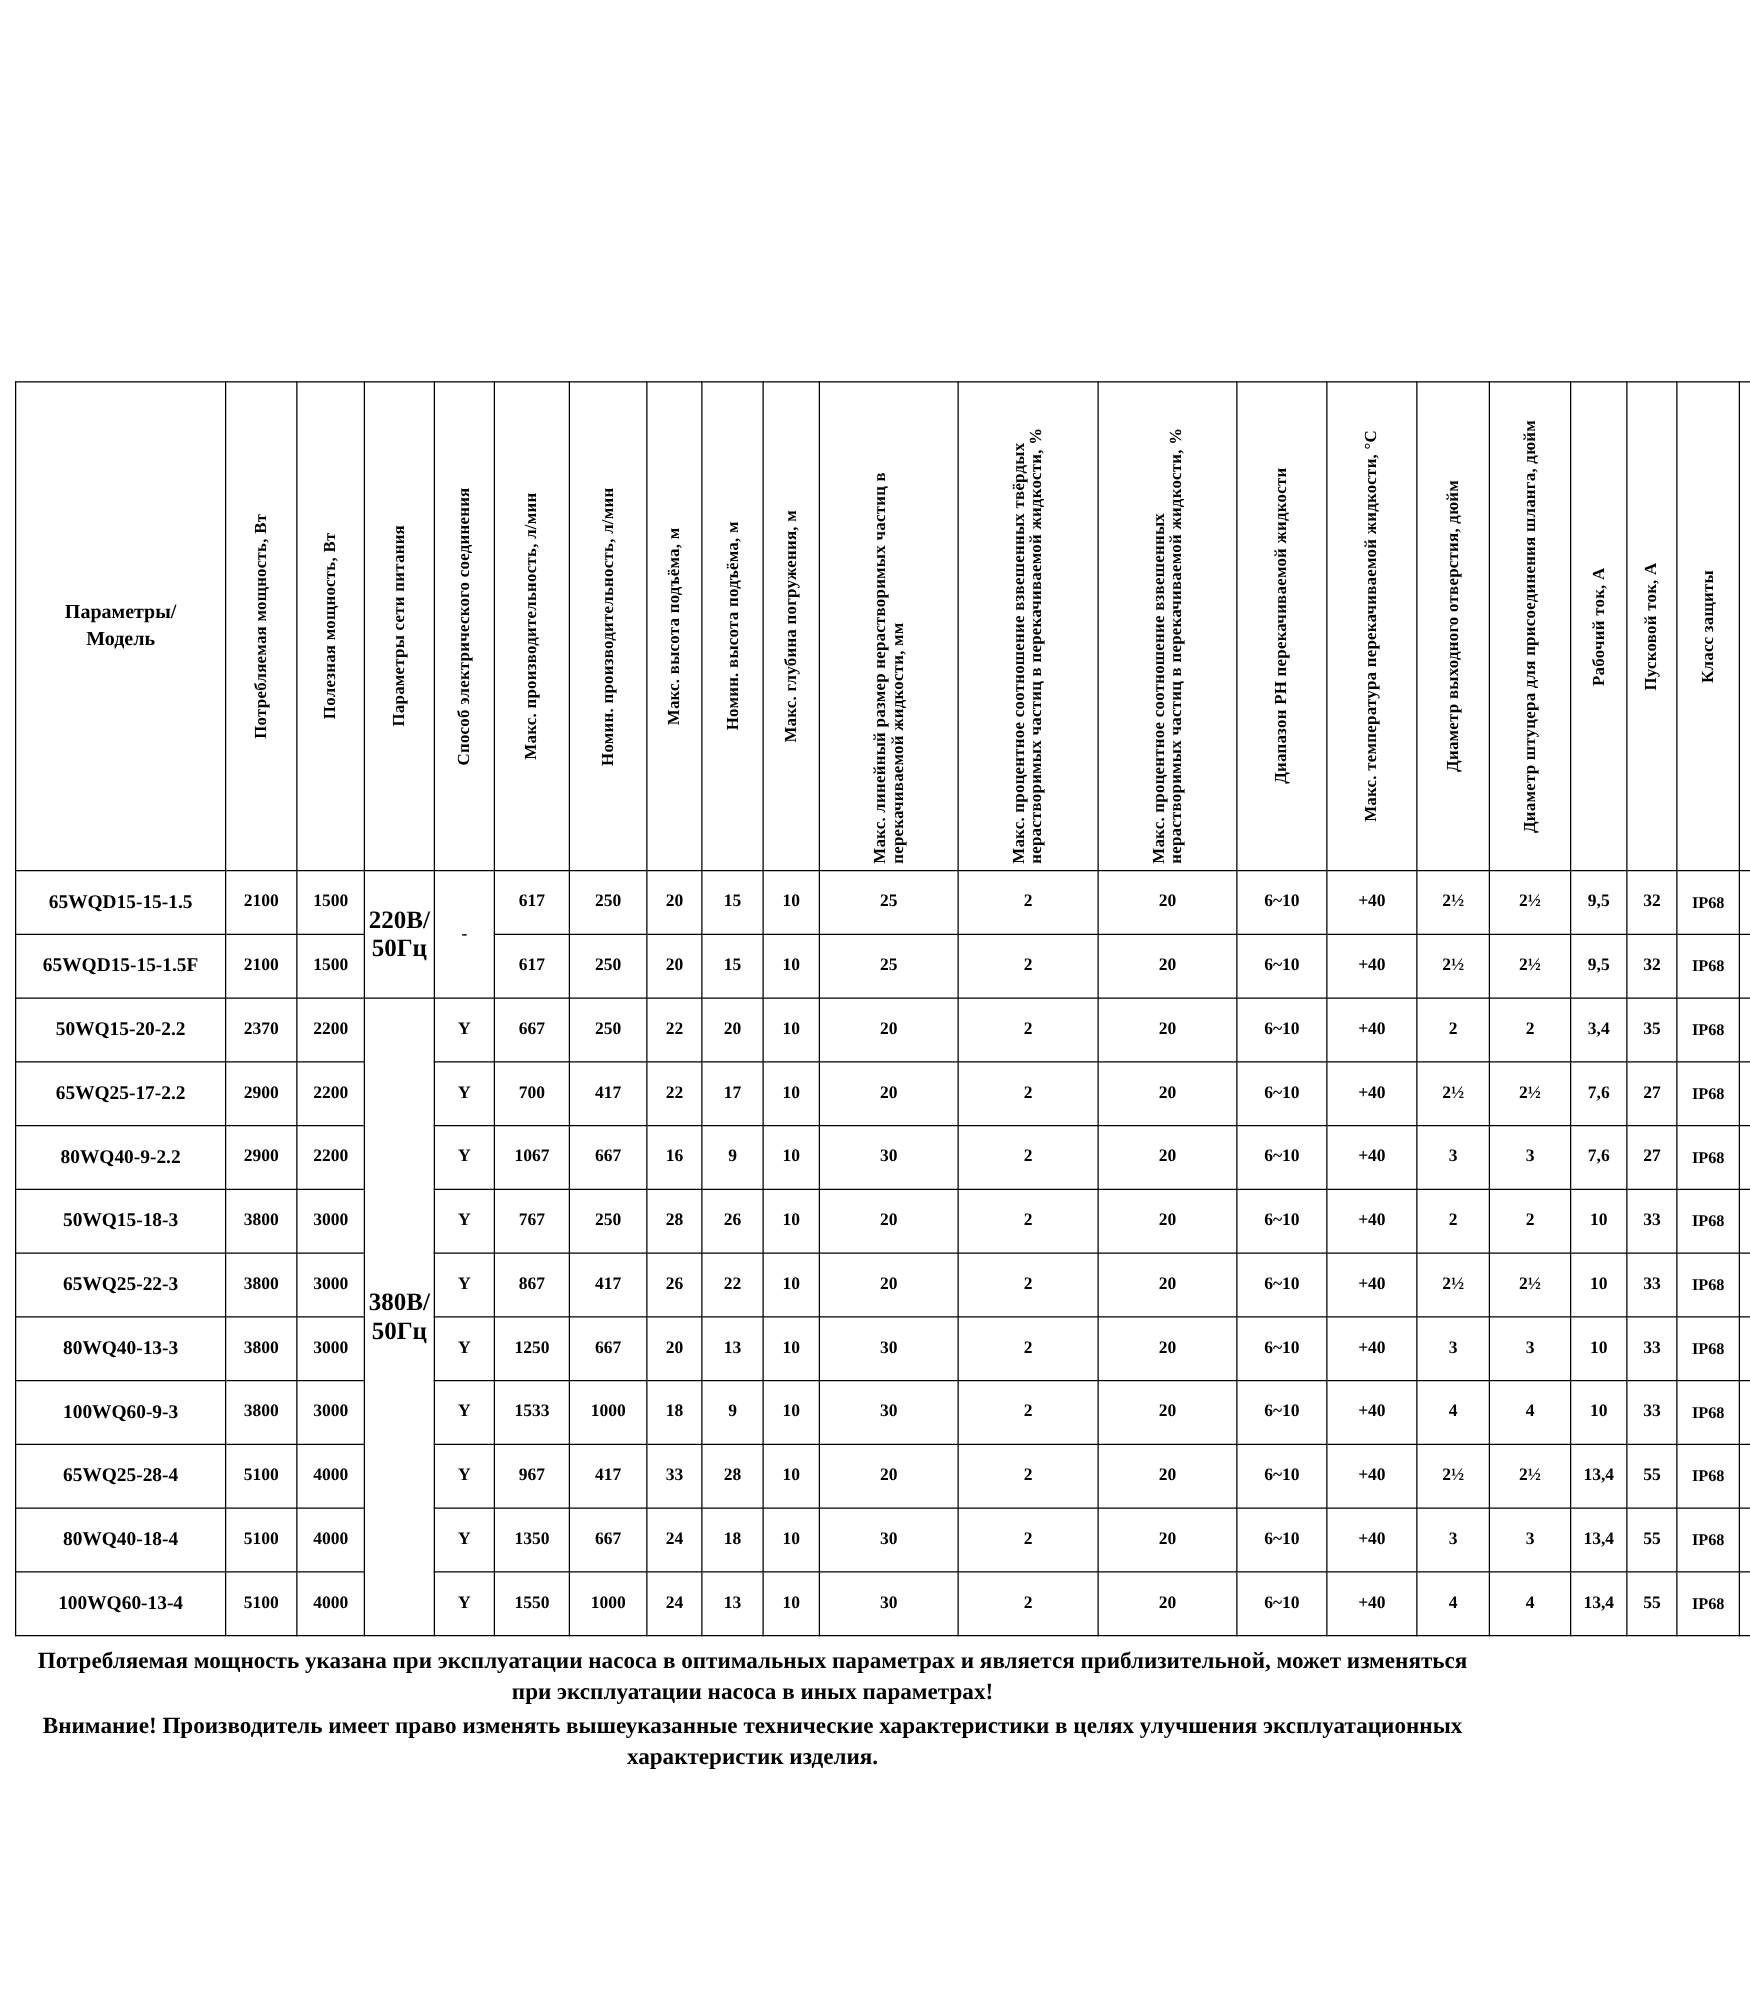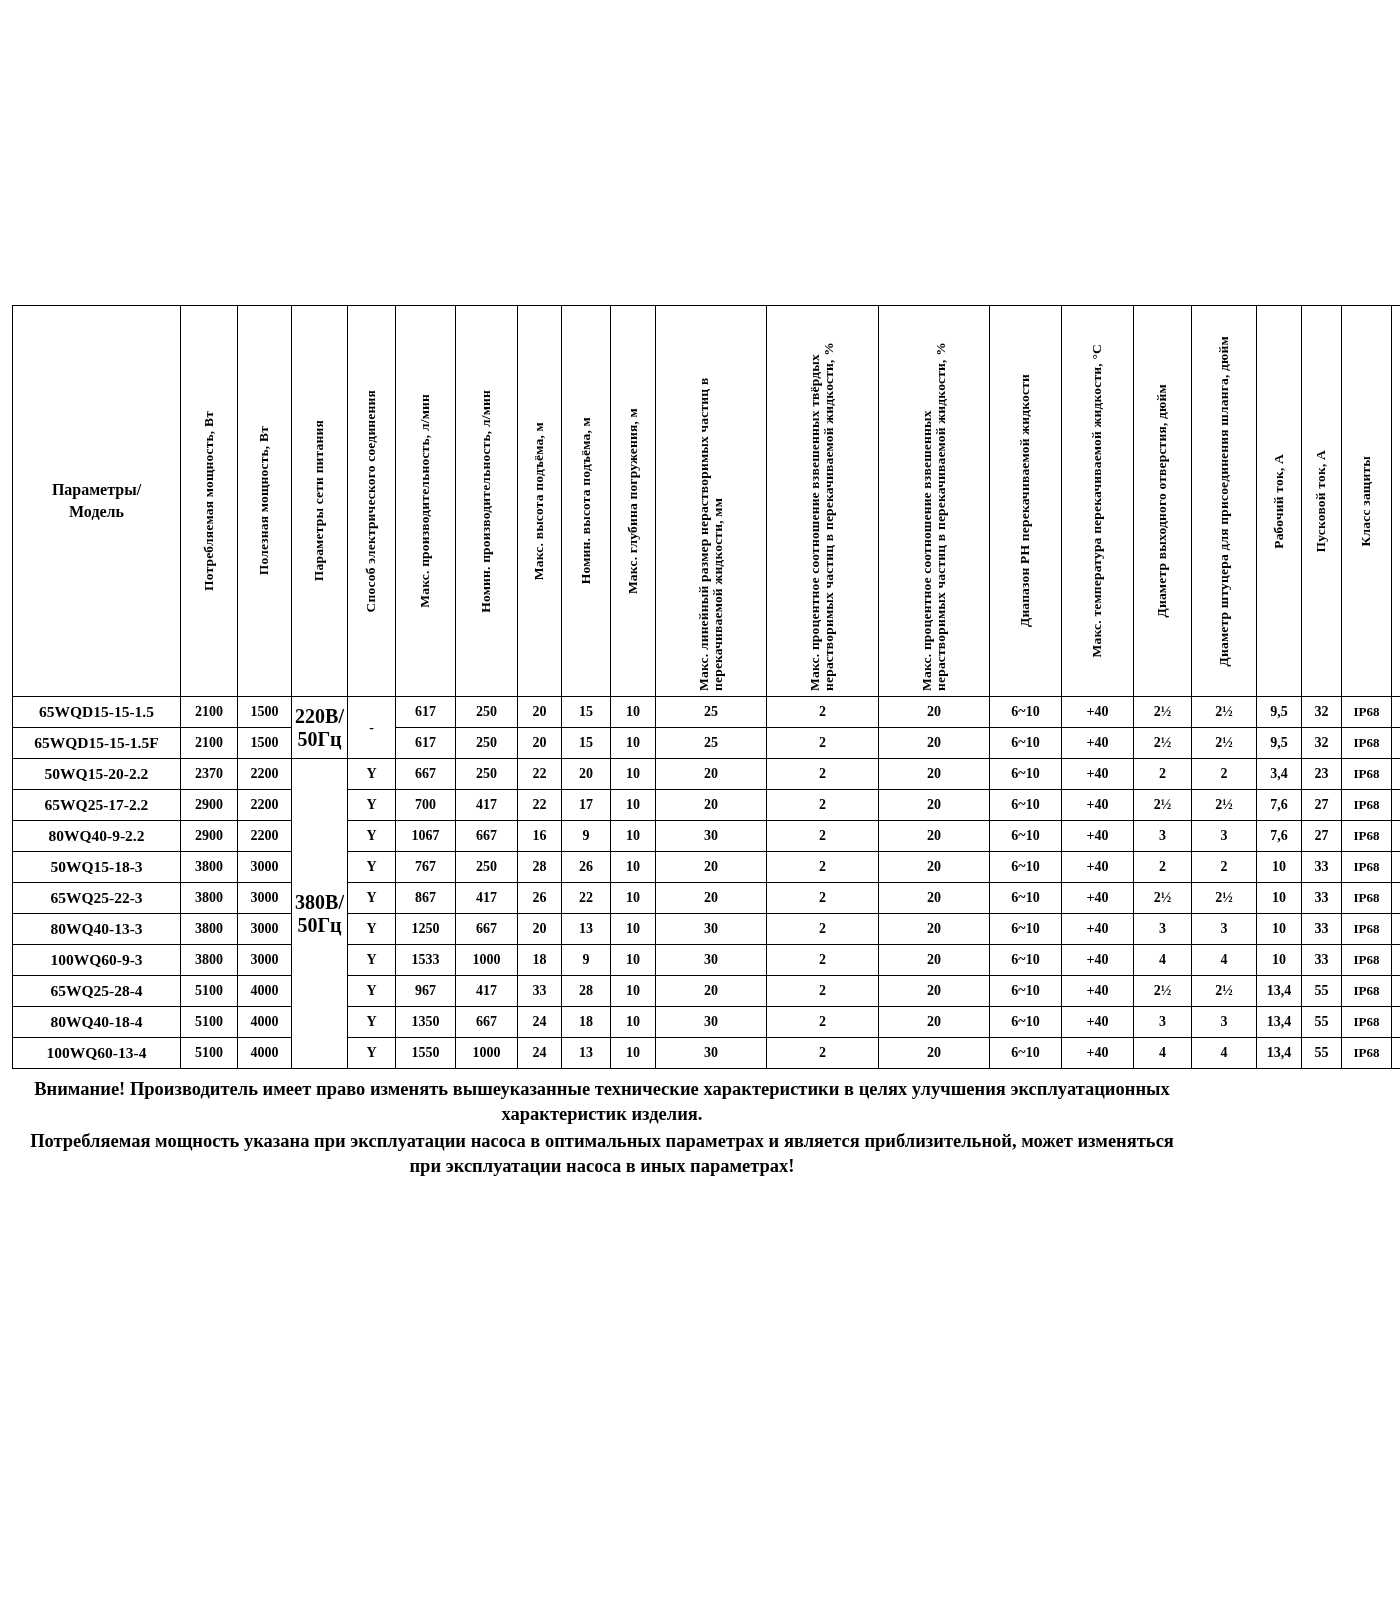--- a/index.html
+++ b/index.html
@@ -61,21 +61,21 @@
     line-height: 1.35;
   }
   tbody td {
     height: 30px;
     font-size: 14px;
   }
   tbody td.model {
     font-size: 15.5px;
     font-weight: bold;
     text-align: center;
-    padding: 0 4px;
+    padding: 10px 4px;
   }
   td.volt {
     font-size: 20px;
     line-height: 1.15;
   }
   td.small {
     font-size: 13px;
   }
   .notes {
     margin: 8px 14px 0 14px;
@@ -249,21 +249,21 @@
           <td>20</td>
           <td>10</td>
           <td>20</td>
           <td>2</td>
           <td>20</td>
           <td>6~10</td>
           <td>+40</td>
           <td>2</td>
           <td>2</td>
           <td>3,4</td>
-          <td>23</td>
+          <td>35</td>
           <td class="small">IP68</td>
           <td>10</td>
 
         </tr>
 
         <tr>
           <td class="model">65WQ25-17-2.2</td>
           <td>2900</td>
           <td>2200</td>
           <td>Y</td>
@@ -475,17 +475,17 @@
           <td>55</td>
           <td class="small">IP68</td>
           <td>8</td>
 
         </tr>
       </tbody>
     </table>
   </div>
 
   <div class="notes">
+    <p>Потребляемая мощность указана при эксплуатации насоса в оптимальных параметрах и является приблизительной, может изменяться при эксплуатации насоса в иных параметрах!</p>
     <p>Внимание! Производитель имеет право изменять вышеуказанные технические характеристики в целях улучшения эксплуатационных характеристик изделия.</p>
-    <p>Потребляемая мощность указана при эксплуатации насоса в оптимальных параметрах и является приблизительной, может изменяться при эксплуатации насоса в иных параметрах!</p>
   </div>
 
 </div>
 
 </body></html>

